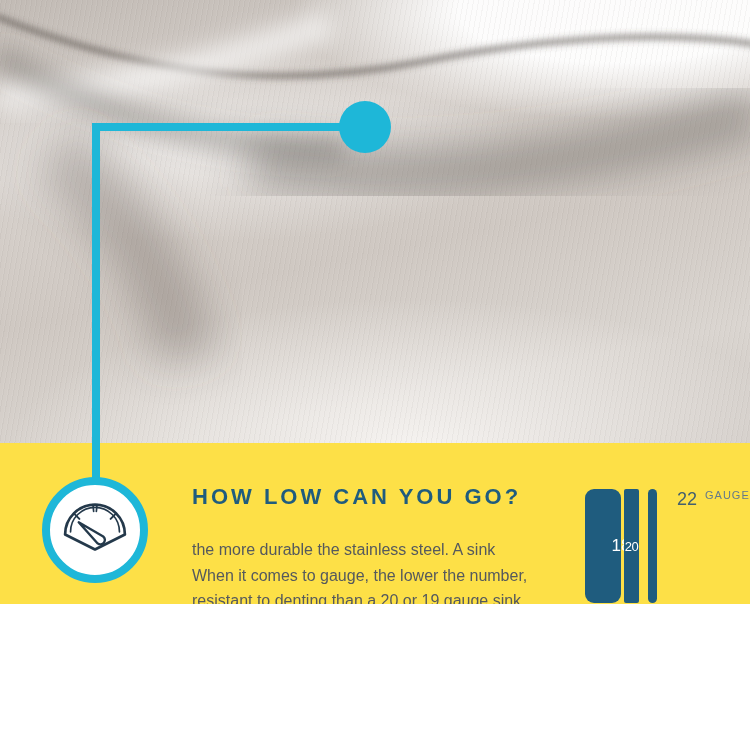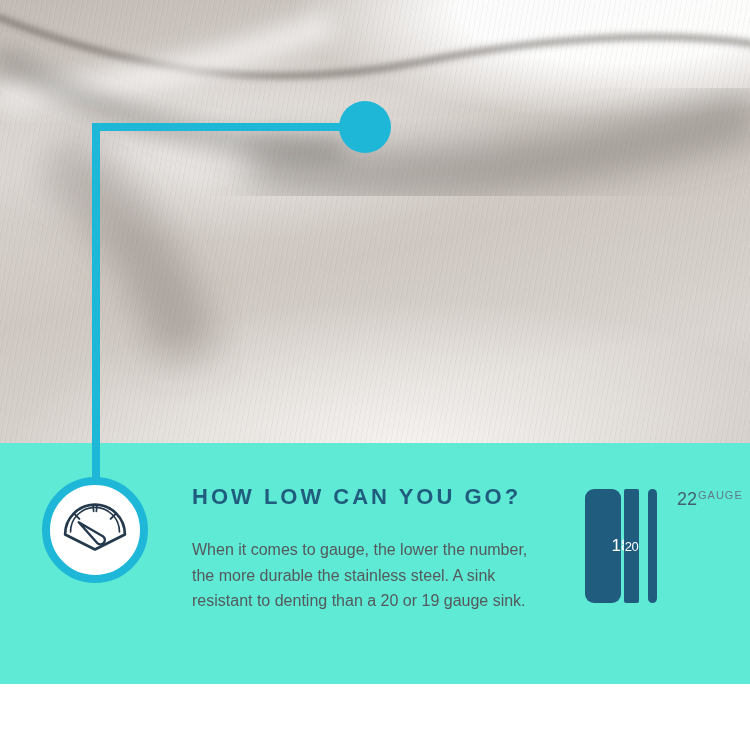--- a/index.html
+++ b/index.html
@@ -7,21 +7,21 @@
     --brand_blue:#1f5c7e;
     --logo_blue:#235e81;
     --body_gray:#55595d;
     --glyph_navy:#24394b;
     --label_slate:#44606e;
     --unit_slate:#64798a;
   }
   *{margin:0;padding:0;box-sizing:border-box;}
   html,body{background:#ffffff;}
   #canvas{
-    position:relative;width:750px;height:684px;background:#5eead4;overflow:hidden;
+    position:relative;width:750px;height:604px;background:#fde047;overflow:hidden;
     font-family:"Liberation Sans",sans-serif;
   }
 
   
   .photo{
     position:absolute;left:0;top:0;width:750px;height:443px;
     background:
       repeating-linear-gradient(100deg,
         rgba(255,255,255,.06) 0 1px,
         rgba(90,84,78,.05) 1px 2px,
@@ -64,21 +64,21 @@
     display:flex;align-items:center;justify-content:center;color:#ffffff;
   }
   .bar-18{left:0;width:32px;border-radius:9px;font-size:17px;padding-left:36px;}
   .bar-20{left:39px;width:15px;border-radius:2px;font-size:13px;letter-spacing:-.5px;}
   .bar-22{left:63px;width:9px;border-radius:5px;}
   .gauge-caption{
     position:absolute;left:92px;top:0;height:114px;
     display:flex;align-items:flex-start;white-space:nowrap;
   }
   .g-num{font-size:18px;color:var(--label_slate);}
-  .g-unit{font-size:11px;letter-spacing:1px;color:var(--unit_slate);margin-left:1px;}
+  .g-unit{font-size:11px;letter-spacing:1px;color:var(--unit_slate);margin-left:8px;}
 
   
   .logo{
     position:absolute;left:38px;top:684px;
     font-size:34px;font-weight:700;font-style:italic;letter-spacing:1px;
     color:var(--logo_blue);
     transform:skewX(-8deg) scaleX(1.12);transform-origin:0 100%;
     white-space:nowrap;
   }
   .logo .reg{font-size:11px;font-style:normal;letter-spacing:0;vertical-align:-2px;}
@@ -119,22 +119,22 @@
       <path d="M14,44 A36,36 0 0 1 86,44" stroke-width="2.5"></path>
       <path d="M47,4 L48,14 M53,4 L52,14" stroke-width="2.5"></path>
       <path d="M20,18 L27,25 M80,18 L73,25" stroke-width="3"></path>
       <path d="M26,30 L62.1,50.9 A6.5,6.5 0 1 1 53.9,61.1 Z" fill="#ffffff" stroke-width="3.5"></path>
     </svg>
   </div>
 
   <h1 class="headline">HOW LOW CAN YOU GO?</h1>
 
   <div class="body-copy">
+    <div class="body-line">the more durable the stainless steel. A sink</div>
     <div class="body-line">When it comes to gauge, the lower the number,</div>
-    <div class="body-line">the more durable the stainless steel. A sink</div>
     <div class="body-line">resistant to denting than a 20 or 19 gauge sink.</div>
   </div>
 
   <div class="gauge-chart">
     <div class="bar bar-18">
       <span>18</span>
     </div>
     <div class="bar bar-20">
       <span>20</span>
     </div>

